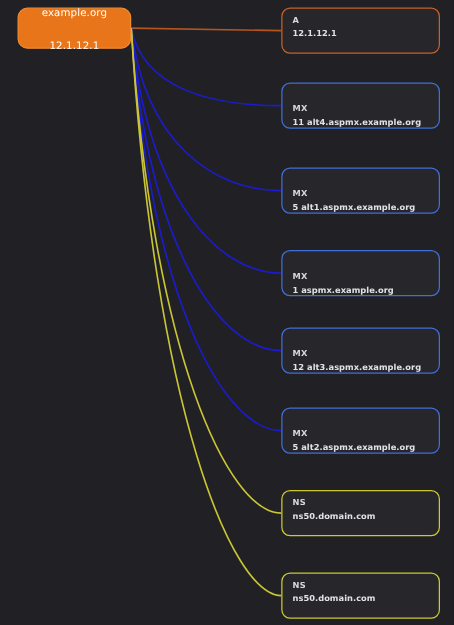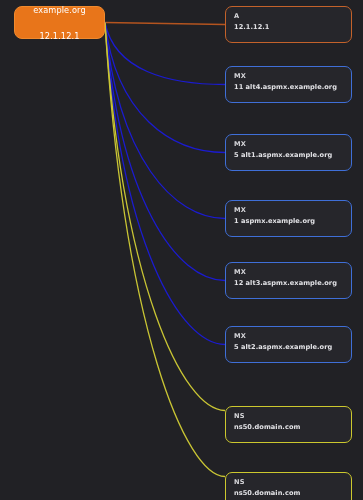--- a/index.html
+++ b/index.html
@@ -69,22 +69,22 @@
   }
   .record-value {
     color: #e2e2e6;
     font-size: 6.6px;
     line-height: 7px;
     font-weight: bold;
     letter-spacing: 0.05px;
     white-space: nowrap;
   }
   .type-A    { border-color: #c4622a; }
-  .type-MX   { border-color: #3f6fd8; }
-  .type-NS   { border-color: #ccc82e; margin-top: 14px; }
+  .type-MX   { border-color: #3f6fd8; justify-content: flex-end; }
+  .type-NS   { border-color: #ccc82e; }
 </style>
 </head>
 <body>
 
 <div id="canvas">
 
   <svg id="edge-layer" viewBox="0 0 363 500" width="363" height="500">
       <path d="M 105 22.5 L 225 24.5" fill="none" stroke="#b4541f" stroke-width="1.3"></path>
       <path d="M 105 22.5 C 114.5 70.5, 168 84.5, 225 84.5" fill="none" stroke="#1b1bd0" stroke-width="1.3"></path>
       <path d="M 105 22.5 C 116 114.5, 171 152.5, 225 152.5" fill="none" stroke="#1b1bd0" stroke-width="1.3"></path>

